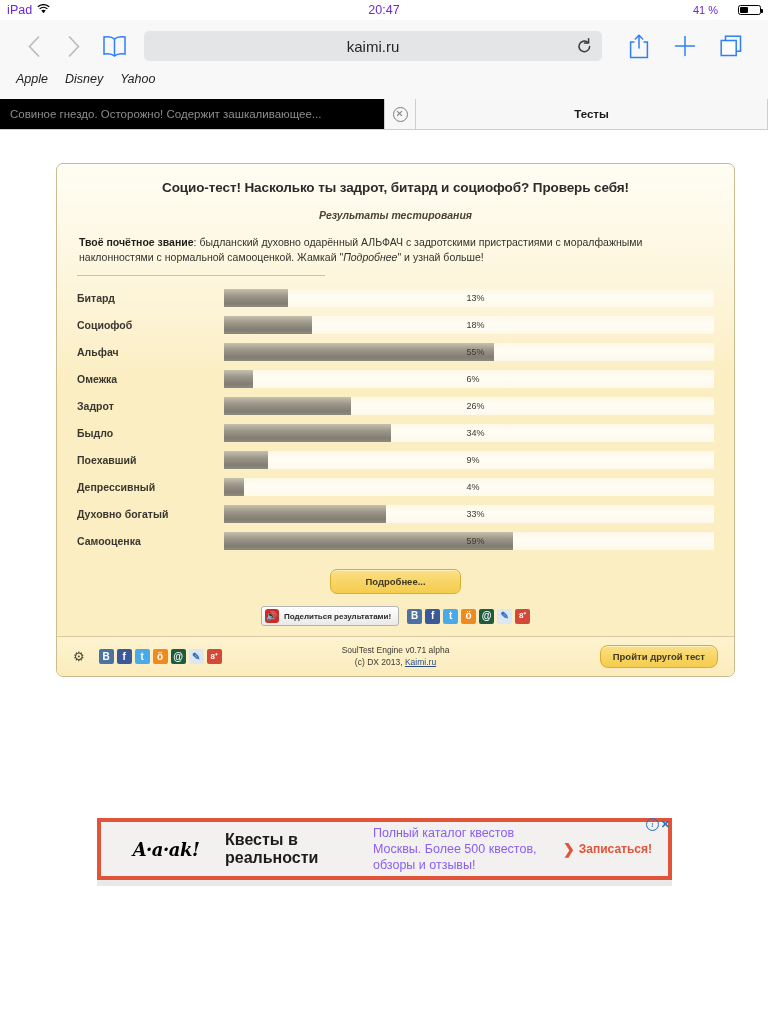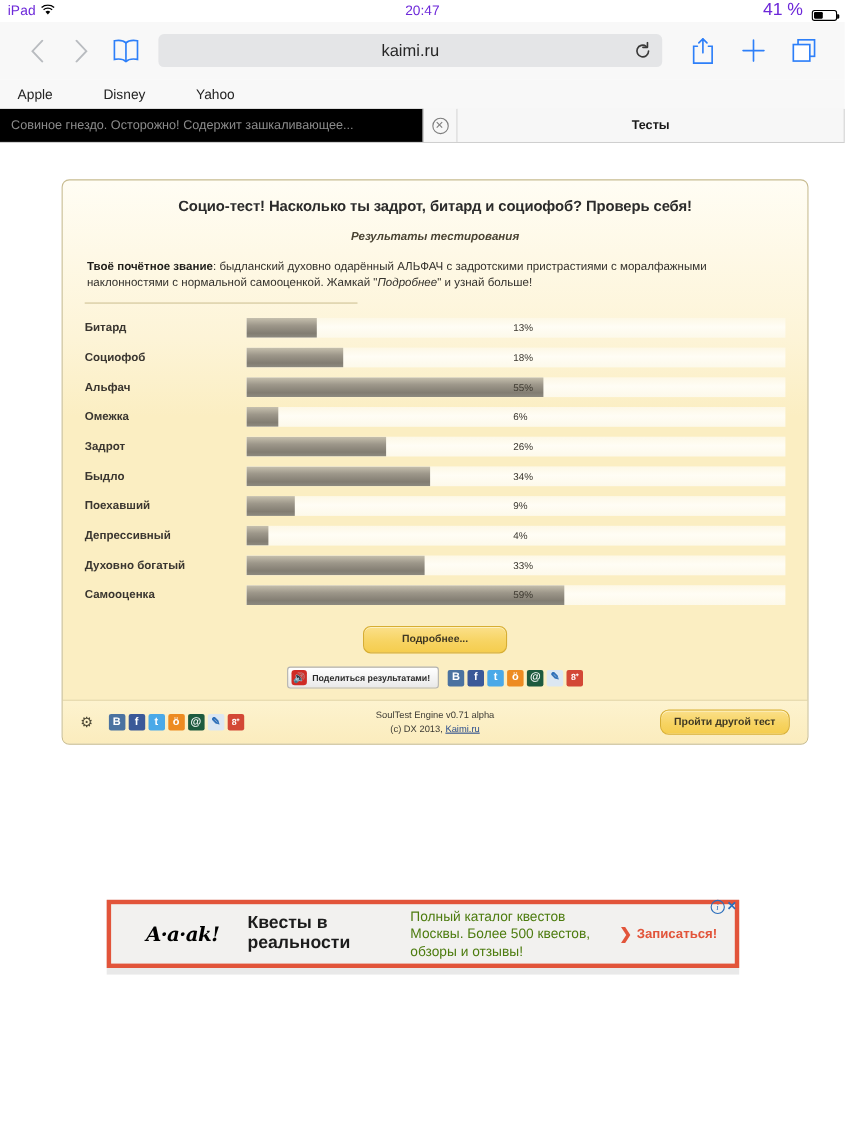--- a/index.html
+++ b/index.html
@@ -32,23 +32,23 @@
   .sb-time {
     position: absolute;
     left: 0; right: 0;
     text-align: center;
     font-size: 12.5px;
     pointer-events: none;
   }
   .sb-right {
     margin-left: auto;
     display: flex;
-    align-items: flex-end;
-    gap: 8px;
-    font-size: 16px;
+    align-items: center;
+    gap: 20px;
+    font-size: 11px;
   }
   .battery {
     width: 23px; height: 10px;
     border: 1px solid #000;
     border-radius: 2.5px;
     position: relative;
     box-sizing: border-box;
     padding: 1px;
   }
   .battery::after {
@@ -107,24 +107,24 @@
     width: 46px; height: 40px;
     display: flex; align-items: center; justify-content: center;
     color: #2d7ff9;
   }
 
   
   .favbar {
     height: 27px;
     background: #f8f8f8;
     display: flex;
-    align-items: center;
     padding: 0 12px;
     box-sizing: border-box;
-    gap: 38px;
+    gap: 9px;
+    font-style: italic;
   }
   .fav-item {
     font-size: 12.5px;
     color: #232323;
     padding: 0 4px;
   }
 
   
   .tabbar {
     height: 31px;
@@ -388,21 +388,21 @@
   }
   .ad-head {
     font-size: 16px;
     font-weight: bold;
     color: #1c1c1c;
     line-height: 18px;
     width: 140px;
   }
   .ad-body {
     font-size: 12.5px;
-    color: #4d7c0f;
+    color: #8b5cf6;
     line-height: 16px;
     flex: 1;
     padding-left: 8px;
   }
   .ad-cta {
     display: flex;
     align-items: center;
     gap: 4px;
     color: #e2543a;
     font-size: 12px;

